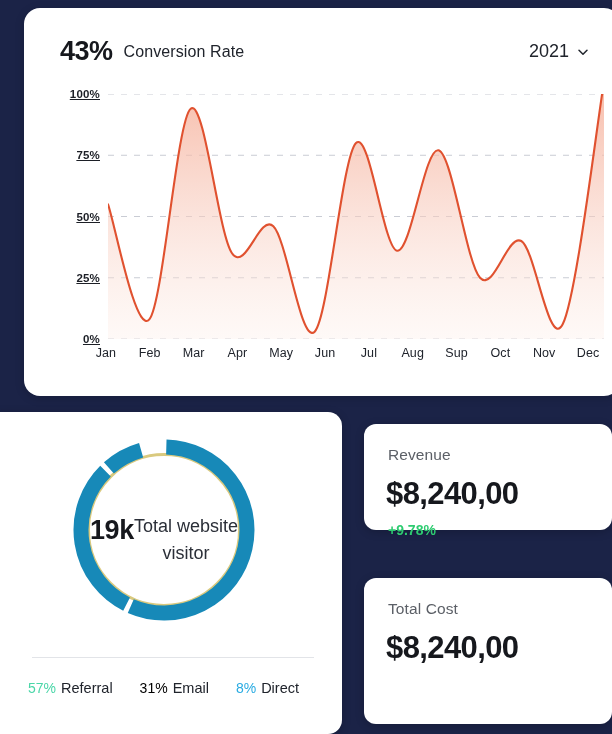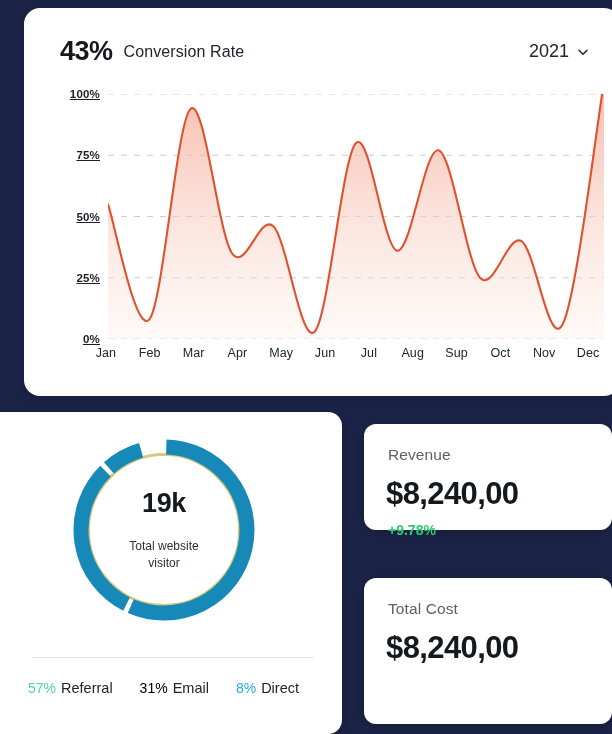--- a/index.html
+++ b/index.html
@@ -71,28 +71,28 @@
     box-shadow: 0 2px 10px rgba(0,0,0,.2);
   }
   #donut-wrap {
     position: absolute; left: 0; right: 0; top: 20px;
     display: flex; justify-content: center;
   }
   #donut { position: relative; width: 196px; height: 196px; }
   #donut svg { display: block; }
   #donut-center {
     position: absolute; left: 0; top: 0; width: 196px; height: 196px;
-    display: flex; flex-direction: column;
+    display: flex; flex-direction: row;
     align-items: center; justify-content: center;
   }
   #donut-value {
     font-size: 27px; font-weight: 700; color: #16181d; letter-spacing: -.3px;
   }
   #donut-label {
-    margin-top: 19px; font-size: 12px; color: #2b2f38;
+    margin-top: 19px; font-size: 18px; color: #2b2f38;
     text-align: center; line-height: 1.45; max-width: 120px;
   }
   #legend-divider {
     position: absolute; left: 46px; right: 28px; top: 245px;
     height: 1px; background: #e2e4e8;
   }
   #legend {
     position: absolute; left: 42px; right: 20px; top: 268px;
     display: flex; align-items: center;
   }

